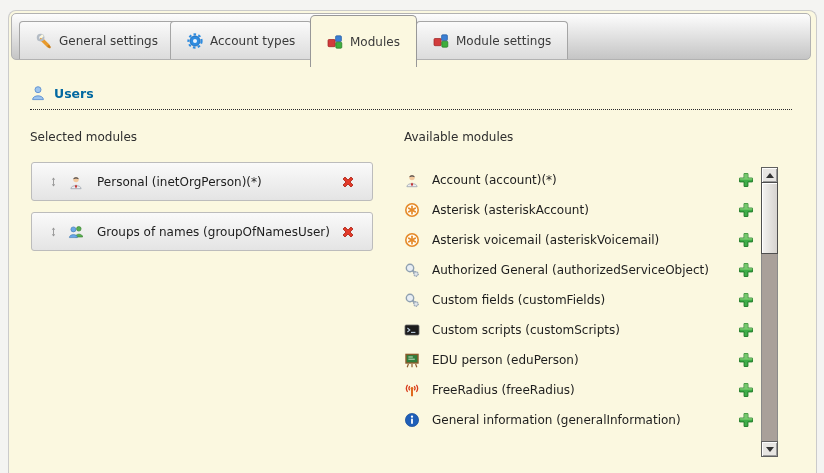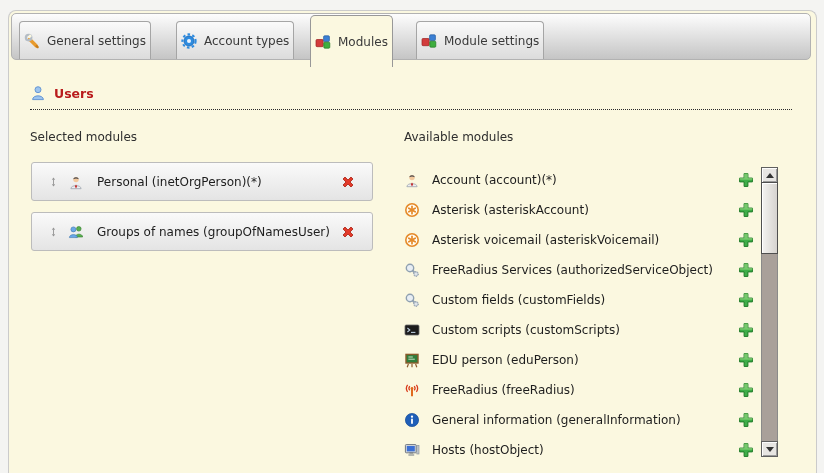--- a/index.html
+++ b/index.html
@@ -15,21 +15,21 @@
     border-radius:8px 8px 0 0;
   }
   
   .tabstrip{
     position:absolute;left:2px;top:2px;right:5px;height:45px;z-index:2;
     background:linear-gradient(#fdfdfd,#c5c5c5);
     border:1px solid #b2b2b2;border-radius:5px;
   }
   .tab{
     position:absolute;display:flex;align-items:center;gap:7px;
-    padding:0 4px;white-space:nowrap;color:#3a3a3a;cursor:default;
+    padding:0 16px;white-space:nowrap;color:#3a3a3a;cursor:default;
   }
   .tab.inactive{
     top:7px;height:37px;
     background:linear-gradient(#fafafa,#dcdcdc);
     border:1px solid #a5a5a5;border-bottom:none;border-radius:4px 4px 0 0;
   }
   .tab.active{
     top:1px;height:51px;z-index:3;
     background:#fbf8e0;border:1px solid #989898;border-bottom:none;
     border-radius:5px 5px 0 0;
@@ -38,21 +38,21 @@
   .icon{display:inline-flex;align-items:center;justify-content:center;}
   .icon svg{width:16px;height:16px;display:block;}
   .icon.handle svg{width:11px;height:14px;}
   
   .content{position:absolute;inset:0;z-index:1;}
   .users-header{
     position:absolute;left:21px;top:74px;right:24px;
     display:flex;align-items:center;gap:8px;padding-bottom:8px;
     border-bottom:1px dotted #2a2a2a;
   }
-  .users-title{font-weight:bold;font-size:12.5px;color:#b91c1c;}
+  .users-title{font-weight:bold;font-size:12.5px;color:#0369a1;}
   .col-label{position:absolute;top:119px;color:#2e2e2e;}
   .sel-label{left:21px;}
   .avail-label{left:395px;}
   .sel-list{position:absolute;left:22px;top:151px;width:342px;}
   .sel-item{
     height:37px;margin-bottom:11px;
     background:linear-gradient(#fafafa,#e4e4e4);
     border:1px solid #bcbcbc;border-radius:3px;
     display:flex;align-items:center;gap:9px;padding:0 16px;
   }
@@ -215,21 +215,21 @@
         </div>
         <div class="avail-row">
           <span class="icon">
             <svg viewBox="0 0 16 16">
               <circle cx="6" cy="6" r="3.7" fill="#e8eef4" stroke="#8fa0b0" stroke-width="1.4"></circle>
               <path d="M8.8 8.8 L12 12" stroke="#8fa0b0" stroke-width="2" stroke-linecap="round"></path>
               <circle cx="12" cy="12" r="2.4" fill="#c3ccd4" stroke="#8494a4" stroke-width="1" stroke-dasharray="1.3 1"></circle>
               <circle cx="12" cy="12" r="0.9" fill="#eef2f6"></circle>
             </svg>
           </span>
-          <span class="mod-name">FreeRadius Services (authorizedServiceObject)</span>
+          <span class="mod-name">Authorized General (authorizedServiceObject)</span>
           <button class="icon-btn">
             <span class="icon">
               <svg viewBox="0 0 16 16">
                 <path d="M6.1 1.6 h3.8 v4.5 h4.5 v3.8 h-4.5 v4.5 H6.1 v-4.5 H1.6 V6.1 h4.5z" fill="#3fae49" stroke="#1f7a28" stroke-width="1"></path>
                 <path d="M6.1 1.6 h3.8 v4.5 h4.5 v1.7 H1.6 V6.1 h4.5z" fill="#93d77f" opacity="0.65"></path>
               </svg>
             </span>
           </button>
         </div>
         <div class="avail-row">
@@ -310,39 +310,20 @@
         </div>
         <div class="avail-row">
           <span class="icon">
             <svg viewBox="0 0 16 16">
               <circle cx="8" cy="8" r="6.6" fill="#1f5fb8" stroke="#134a96" stroke-width="0.7"></circle>
               <circle cx="8" cy="4.7" r="1.15" fill="#fff"></circle>
               <rect x="7.1" y="6.6" width="1.8" height="5.4" rx="0.9" fill="#fff"></rect>
             </svg>
           </span>
           <span class="mod-name">General information (generalInformation)</span>
-          <button class="icon-btn">
-            <span class="icon">
-              <svg viewBox="0 0 16 16">
-                <path d="M6.1 1.6 h3.8 v4.5 h4.5 v3.8 h-4.5 v4.5 H6.1 v-4.5 H1.6 V6.1 h4.5z" fill="#3fae49" stroke="#1f7a28" stroke-width="1"></path>
-                <path d="M6.1 1.6 h3.8 v4.5 h4.5 v1.7 H1.6 V6.1 h4.5z" fill="#93d77f" opacity="0.65"></path>
-              </svg>
-            </span>
-          </button>
-        </div>
-        <div class="avail-row">
-          <span class="icon">
-            <svg viewBox="0 0 16 16">
-              <rect x="1.4" y="2.6" width="10.8" height="8.2" rx="0.8" fill="#d8dce0" stroke="#6f7780"></rect>
-              <rect x="2.8" y="4" width="8" height="5.4" fill="#3b6fd4"></rect>
-              <path d="M5.4 11 h3.8 M4.4 13 h5.8" stroke="#6f7780" stroke-width="1.2"></path>
-              <rect x="12.8" y="3.6" width="2.2" height="8.4" fill="#c2c8ce" stroke="#7f8790" stroke-width="0.6"></rect>
-            </svg>
-          </span>
-          <span class="mod-name">Hosts (hostObject)</span>
           <button class="icon-btn">
             <span class="icon">
               <svg viewBox="0 0 16 16">
                 <path d="M6.1 1.6 h3.8 v4.5 h4.5 v3.8 h-4.5 v4.5 H6.1 v-4.5 H1.6 V6.1 h4.5z" fill="#3fae49" stroke="#1f7a28" stroke-width="1"></path>
                 <path d="M6.1 1.6 h3.8 v4.5 h4.5 v1.7 H1.6 V6.1 h4.5z" fill="#93d77f" opacity="0.65"></path>
               </svg>
             </span>
           </button>
         </div>
       </div>
@@ -365,21 +346,21 @@
         <span class="icon">
           <svg viewBox="0 0 16 16">
             <path d="M5.6 6.2 L12.2 12.8" stroke="#e89b2e" stroke-width="3.4" stroke-linecap="round"></path>
             <path d="M12.6 13.2 l1 .9" stroke="#c97d18" stroke-width="2.4" stroke-linecap="round"></path>
             <circle cx="4.6" cy="4.6" r="2.7" fill="none" stroke="#b4bcc5" stroke-width="2.3"></circle>
             <path d="M4.6 4.6 L7 2.2" stroke="#fbf8e0" stroke-width="2.6"></path>
           </svg>
         </span>
         <span class="tab-label">General settings</span>
       </div>
-      <div class="tab inactive" style="left: 164px; justify-content: flex-end;">
+      <div class="tab inactive" style="left: 158px; justify-content: flex-end;">
         <span class="icon">
           <svg viewBox="0 0 16 16">
             <circle cx="8" cy="8" r="6.6" fill="none" stroke="#2e8ce0" stroke-width="2.1" stroke-dasharray="2.6 2.3"></circle>
             <circle cx="8" cy="8" r="5" fill="#2e8ce0" stroke="#1565b5" stroke-width="0.8"></circle>
             <circle cx="8" cy="8" r="2" fill="#eaf4ff"></circle>
           </svg>
         </span>
         <span class="tab-label">Account types</span>
       </div>
       <div class="tab active" style="left: 298px;">

